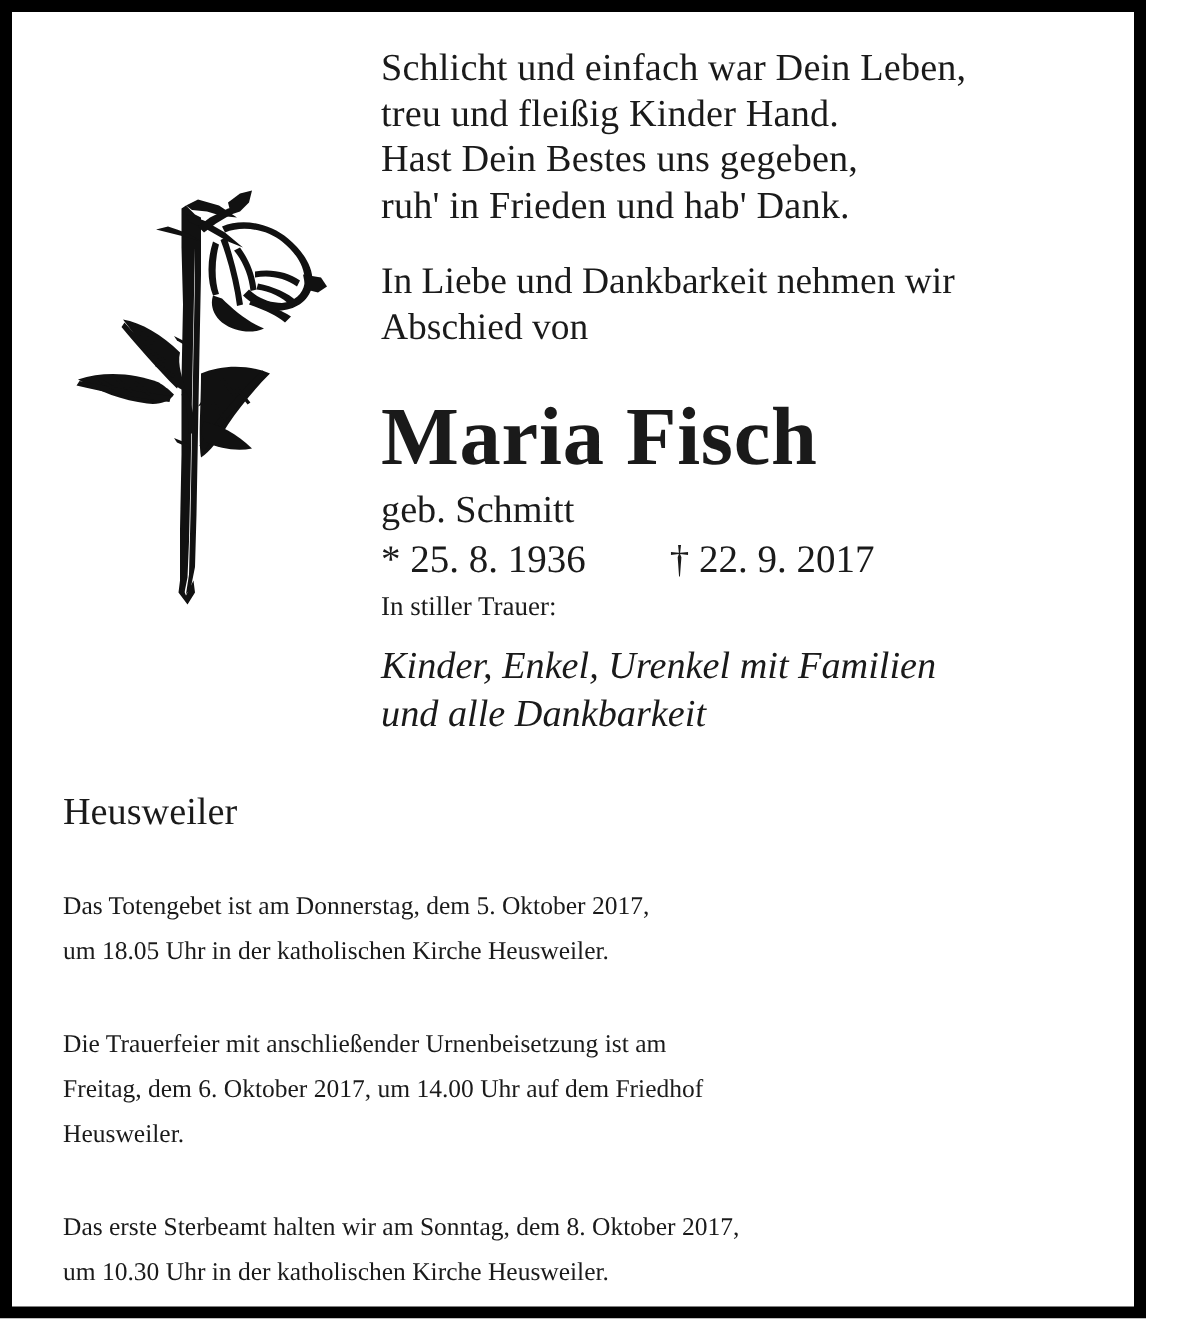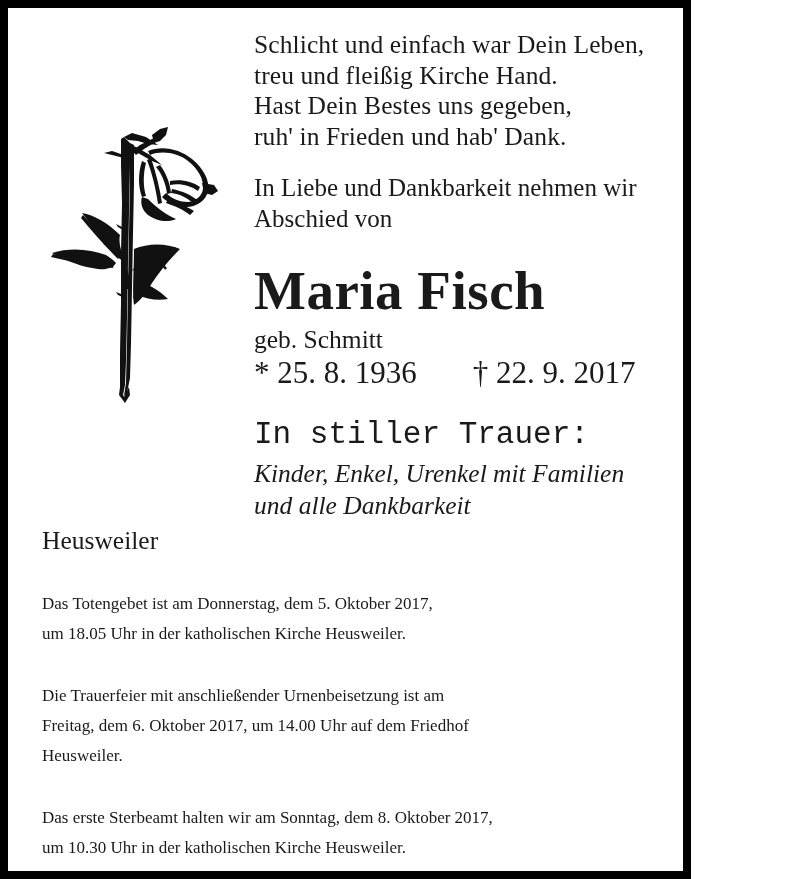--- a/index.html
+++ b/index.html
@@ -7,21 +7,21 @@
     padding: 0;
     background: #ffffff;
   }
   body {
     font-family: "Liberation Serif", "DejaVu Serif", serif;
     color: #1a1a1a;
   }
 
   .notice {
     position: relative;
-    width: 691px;
+    width: 764px;
     height: 879px;
     box-sizing: border-box;
     background: #000000;
     padding: 8px;
     overflow: hidden;
   }
 
   .notice-inner {
     position: relative;
     width: 100%;
@@ -78,35 +78,33 @@
 
   .maiden-name {
     margin-top: 2px;
     font-size: 25.5px;
     line-height: 31px;
     white-space: nowrap;
   }
 
   .dates-row {
     margin-top: 2px;
-    font-size: 31px;
+    font-size: 26px;
     line-height: 32px;
     white-space: nowrap;
   }
   .dates-row .date-death {
     display: inline-block;
     margin-left: 56px;
   }
 
   .mourner-head {
-    margin-top: 30px;
-    font-size: 31px;
+    font-size: 18px;
     line-height: 31px;
     white-space: nowrap;
-    font-family: Liberation Mono, monospace;
   }
 
   .mourner-list {
     margin-top: 8px;
     font-size: 25.5px;
     line-height: 32px;
     font-style: italic;
   }
   .mourner-list div { white-space: nowrap; font-style: italic; }
 
@@ -219,21 +217,21 @@
 
           <path d="M104 158 C108 166, 110 176, 110 186 L106 186 C106 176, 104 167, 101 160 Z"></path>
         </g>
       </svg>
     </div>
 
     <div class="upper-col">
 
       <div class="verse">
         <div>Schlicht und einfach war Dein Leben,</div>
-        <div>treu und fleißig Kirche Hand.</div>
+        <div>treu und fleißig Kinder Hand.</div>
         <div>Hast Dein Bestes uns gegeben,</div>
         <div>ruh' in Frieden und hab' Dank.</div>
       </div>
 
       <div class="farewell">
         <div>In Liebe und Dankbarkeit nehmen wir</div>
         <div>Abschied von</div>
       </div>
 
       <div class="deceased-name">Maria Fisch</div>

